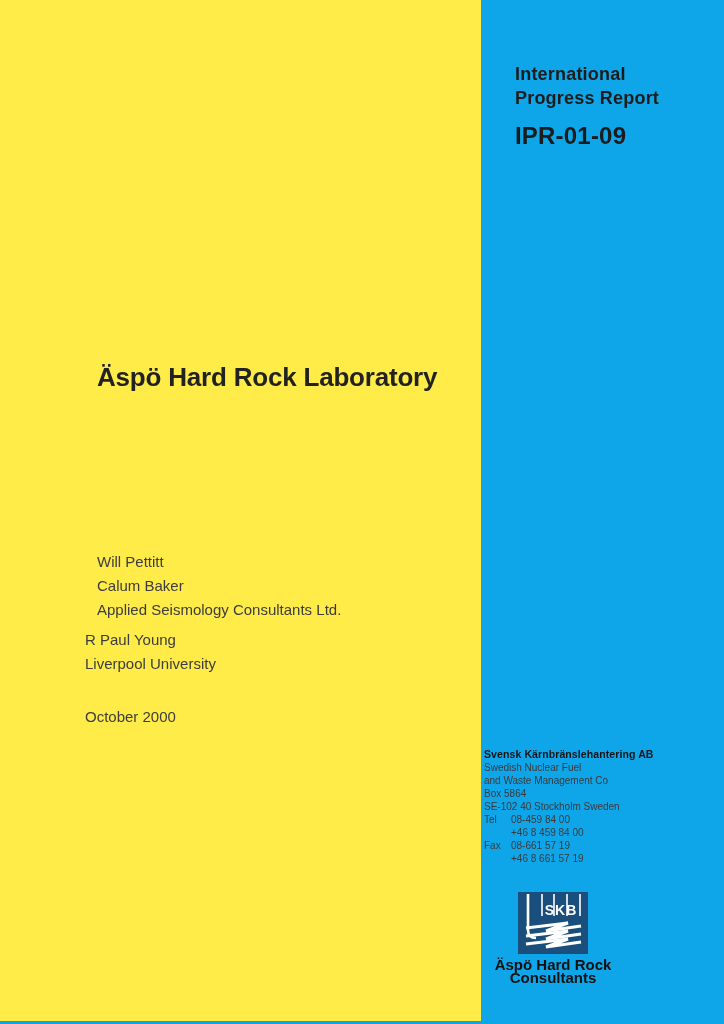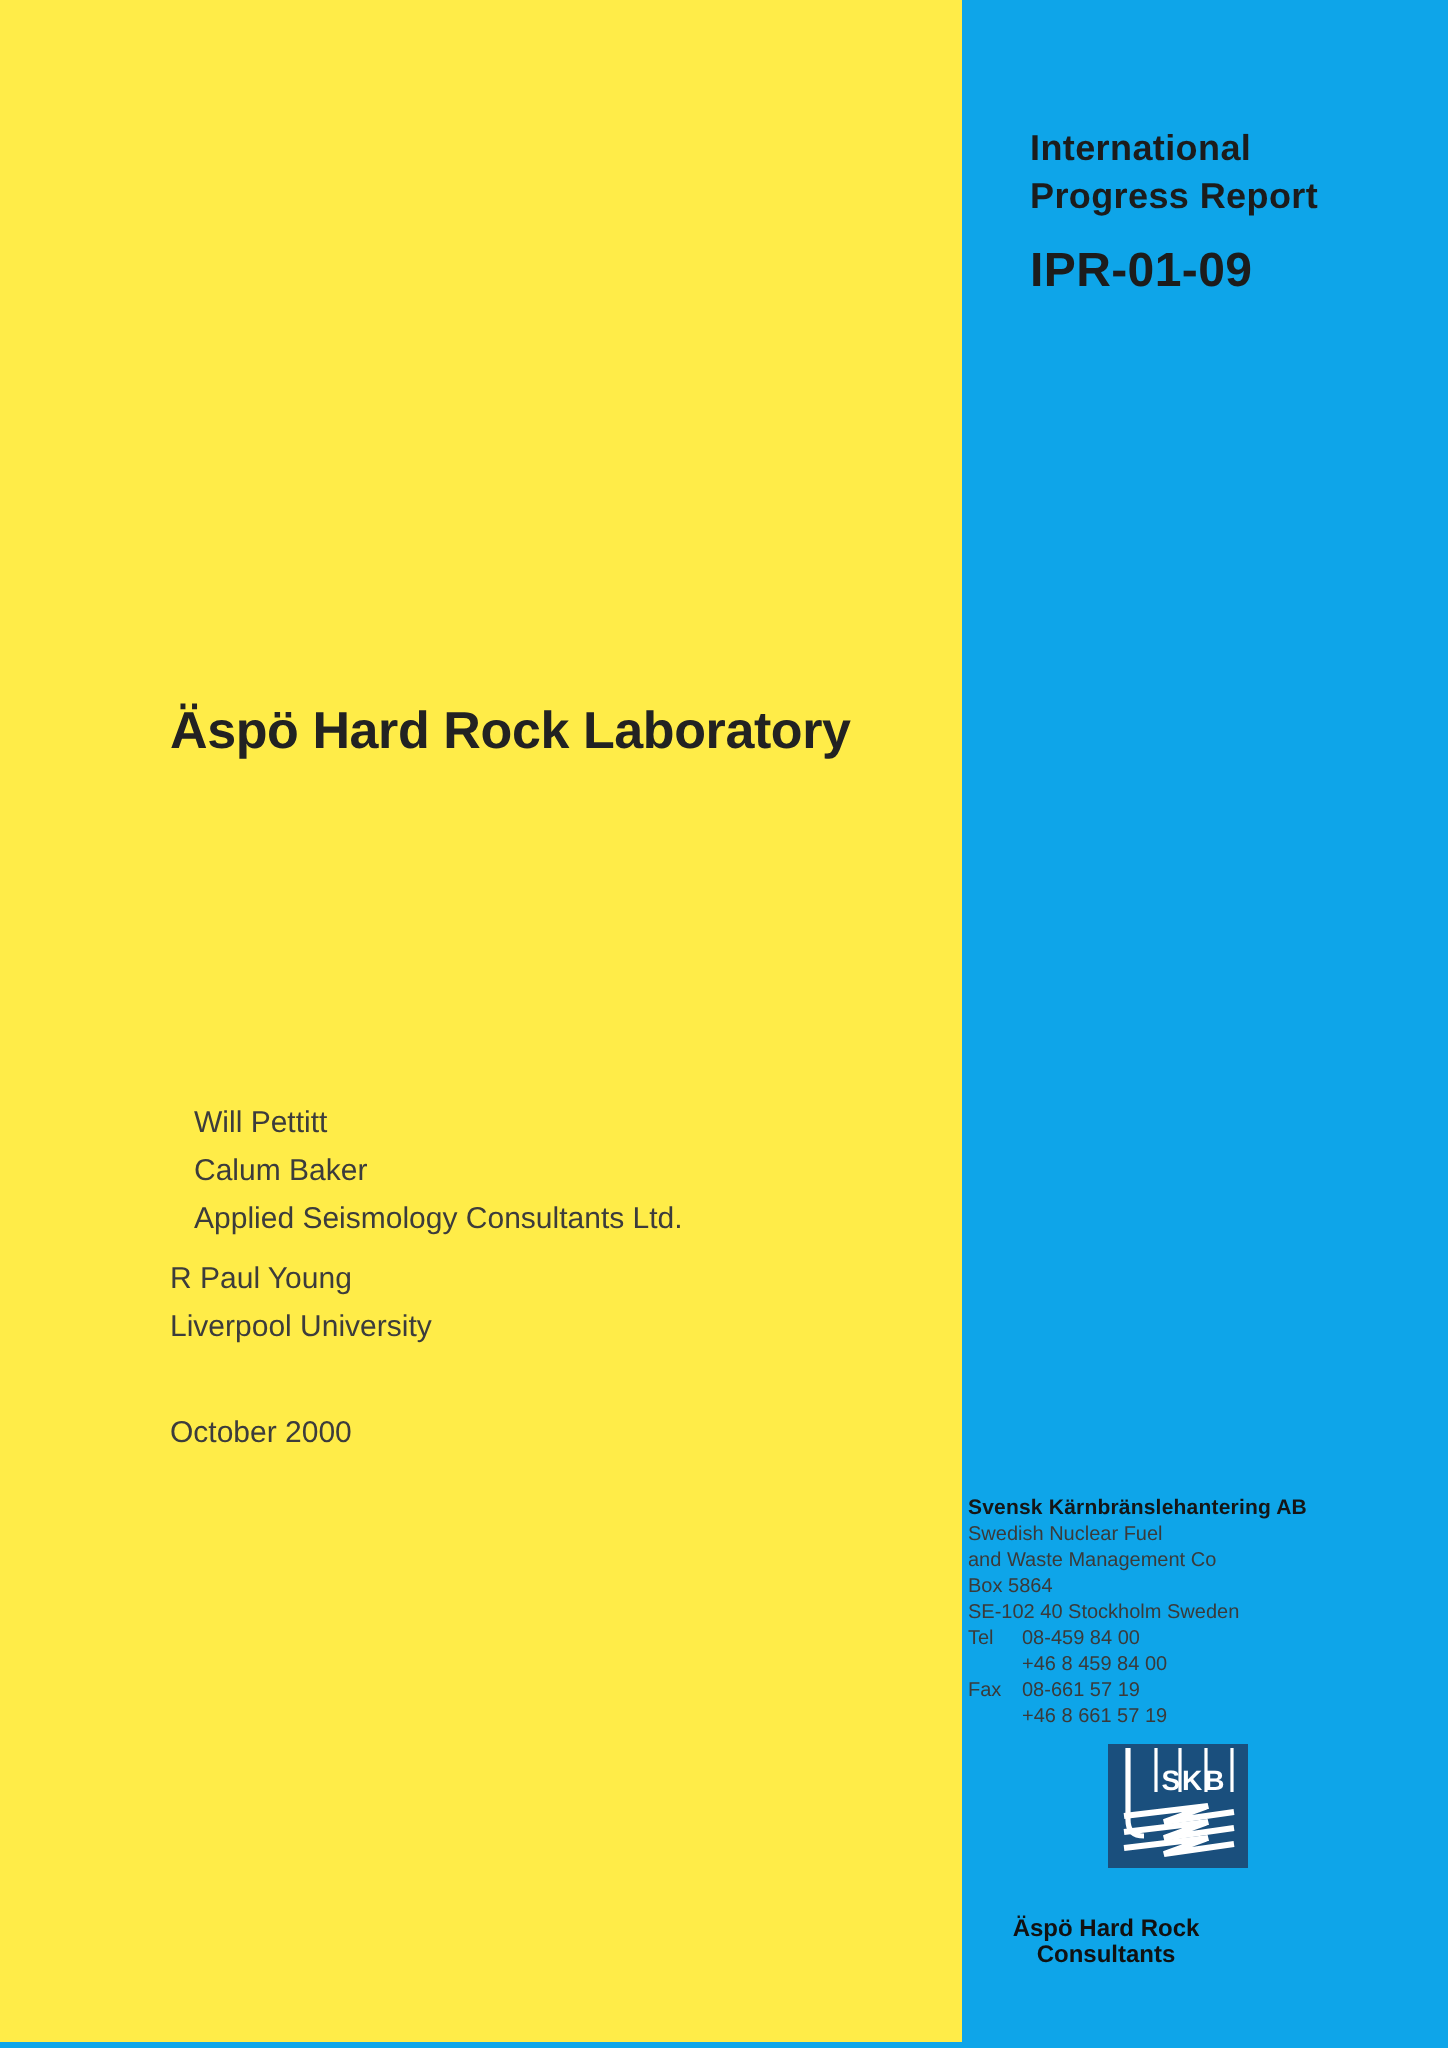--- a/index.html
+++ b/index.html
@@ -80,49 +80,49 @@
   .publisher .pub-name {
     font-size: 10.5px;
     font-weight: bold;
     color: #151515;
     letter-spacing: 0.1px;
   }
   .phone-row { display: flex; }
   .phone-row .phone-label { width: 27px; flex: 0 0 27px; }
   .logo-wrap {
     position: absolute;
-    left: 518px; top: 872px;
-    width: 70px; height: 62px; margin-left: 36px;
+    left: 518px; top: 892px;
+    width: 70px; height: 62px;
   }
   .logo-caption {
     position: absolute;
     left: 483px; top: 958px;
     width: 140px;
     text-align: center;
-    font-size: 12px;
+    font-size: 15px;
     font-weight: bold;
     line-height: 13px;
     color: #111111;
   }
 </style>
 </head>
 <body>
 
 <div class="page">
 
   <div class="yellow-panel" style="background:#FFEC48;"></div>
 
   <div class="report-type">
     <div>International</div>
     <div>Progress Report</div>
   </div>
 
   <div class="report-number">IPR-01-09</div>
 
-  <h1 class="doc-title" style="margin:0;">Äspö Hard Rock Laboratory</h1>
+  <h1 class="doc-title" style="margin:12px;">Äspö Hard Rock Laboratory</h1>
 
 
   <div class="authors-1">
     <div>Will Pettitt</div>
     <div>Calum Baker</div>
     <div>Applied Seismology Consultants Ltd.</div>
   </div>
 
   <div class="authors-2">
     <div>R Paul Young</div>

